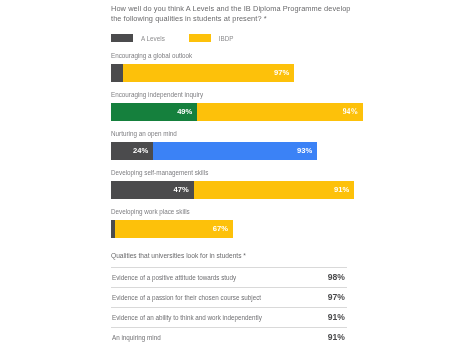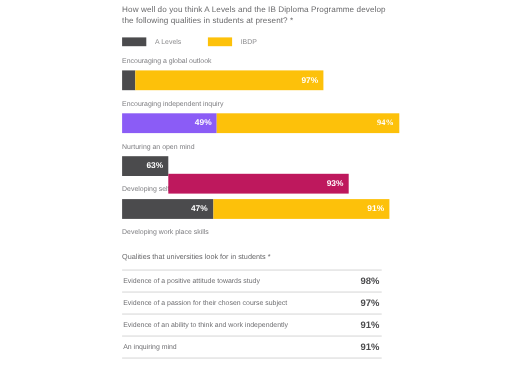--- a/index.html
+++ b/index.html
@@ -159,52 +159,60 @@
               <span class="seg-val">7%</span>
             </div>
             <div class="seg seg-b" style="width: 170.937px; background: rgb(253, 193, 10);">
               <span class="seg-val">97%</span>
             </div>
           </div>
         </div>
         <div class="bar-group">
           <div class="bar-label">Encouraging independent inquiry</div>
           <div class="bar-track">
-            <div class="seg seg-a" style="width: 86.3497px; background: #8b5cf6;">
+            <div class="seg seg-a" style="width: 86.3497px; background: #15803d;">
               <span class="seg-val">49%</span>
             </div>
             <div class="seg seg-b" style="width: 165.65px; background: rgb(253, 193, 10); font-family: Liberation Serif, serif;">
               <span class="seg-val">94%</span>
             </div>
           </div>
         </div>
         <div class="bar-group">
           <div class="bar-label">Nurturing an open mind</div>
           <div class="bar-track">
             <div class="seg seg-a" style="width: 42.2937px; background: rgb(75, 75, 77);">
-              <span class="seg-val">63%</span>
-            </div>
-            <div class="seg seg-b" style="width: 163.888px; background: #be185d; margin-top: 16px;">
+              <span class="seg-val">24%</span>
+            </div>
+            <div class="seg seg-b" style="width: 163.888px; background: #3b82f6;">
               <span class="seg-val">93%</span>
             </div>
           </div>
         </div>
         <div class="bar-group">
           <div class="bar-label">Developing self-management skills</div>
           <div class="bar-track">
             <div class="seg seg-a" style="width: 82.8252px; background: rgb(75, 75, 77); text-align: center;">
               <span class="seg-val">47%</span>
             </div>
             <div class="seg seg-b" style="width: 160.364px; background: rgb(253, 193, 10);">
               <span class="seg-val">91%</span>
             </div>
           </div>
         </div>
         <div class="bar-group">
           <div class="bar-label">Developing work place skills</div>
+          <div class="bar-track">
+            <div class="seg seg-a tiny" style="width: 4px; background: rgb(75, 75, 77);">
+              <span class="seg-val">2%</span>
+            </div>
+            <div class="seg seg-b" style="width: 118.07px; background: rgb(253, 193, 10);">
+              <span class="seg-val">67%</span>
+            </div>
+          </div>
         </div>
       </div>
 
     <div class="section-title">Qualities that universities look for in students *</div>
 
     <table class="qtable">
       <tbody id="qtable-body">
           <tr>
             <td class="qlabel">Evidence of a positive attitude towards study</td>
             <td class="qval">98%</td>

